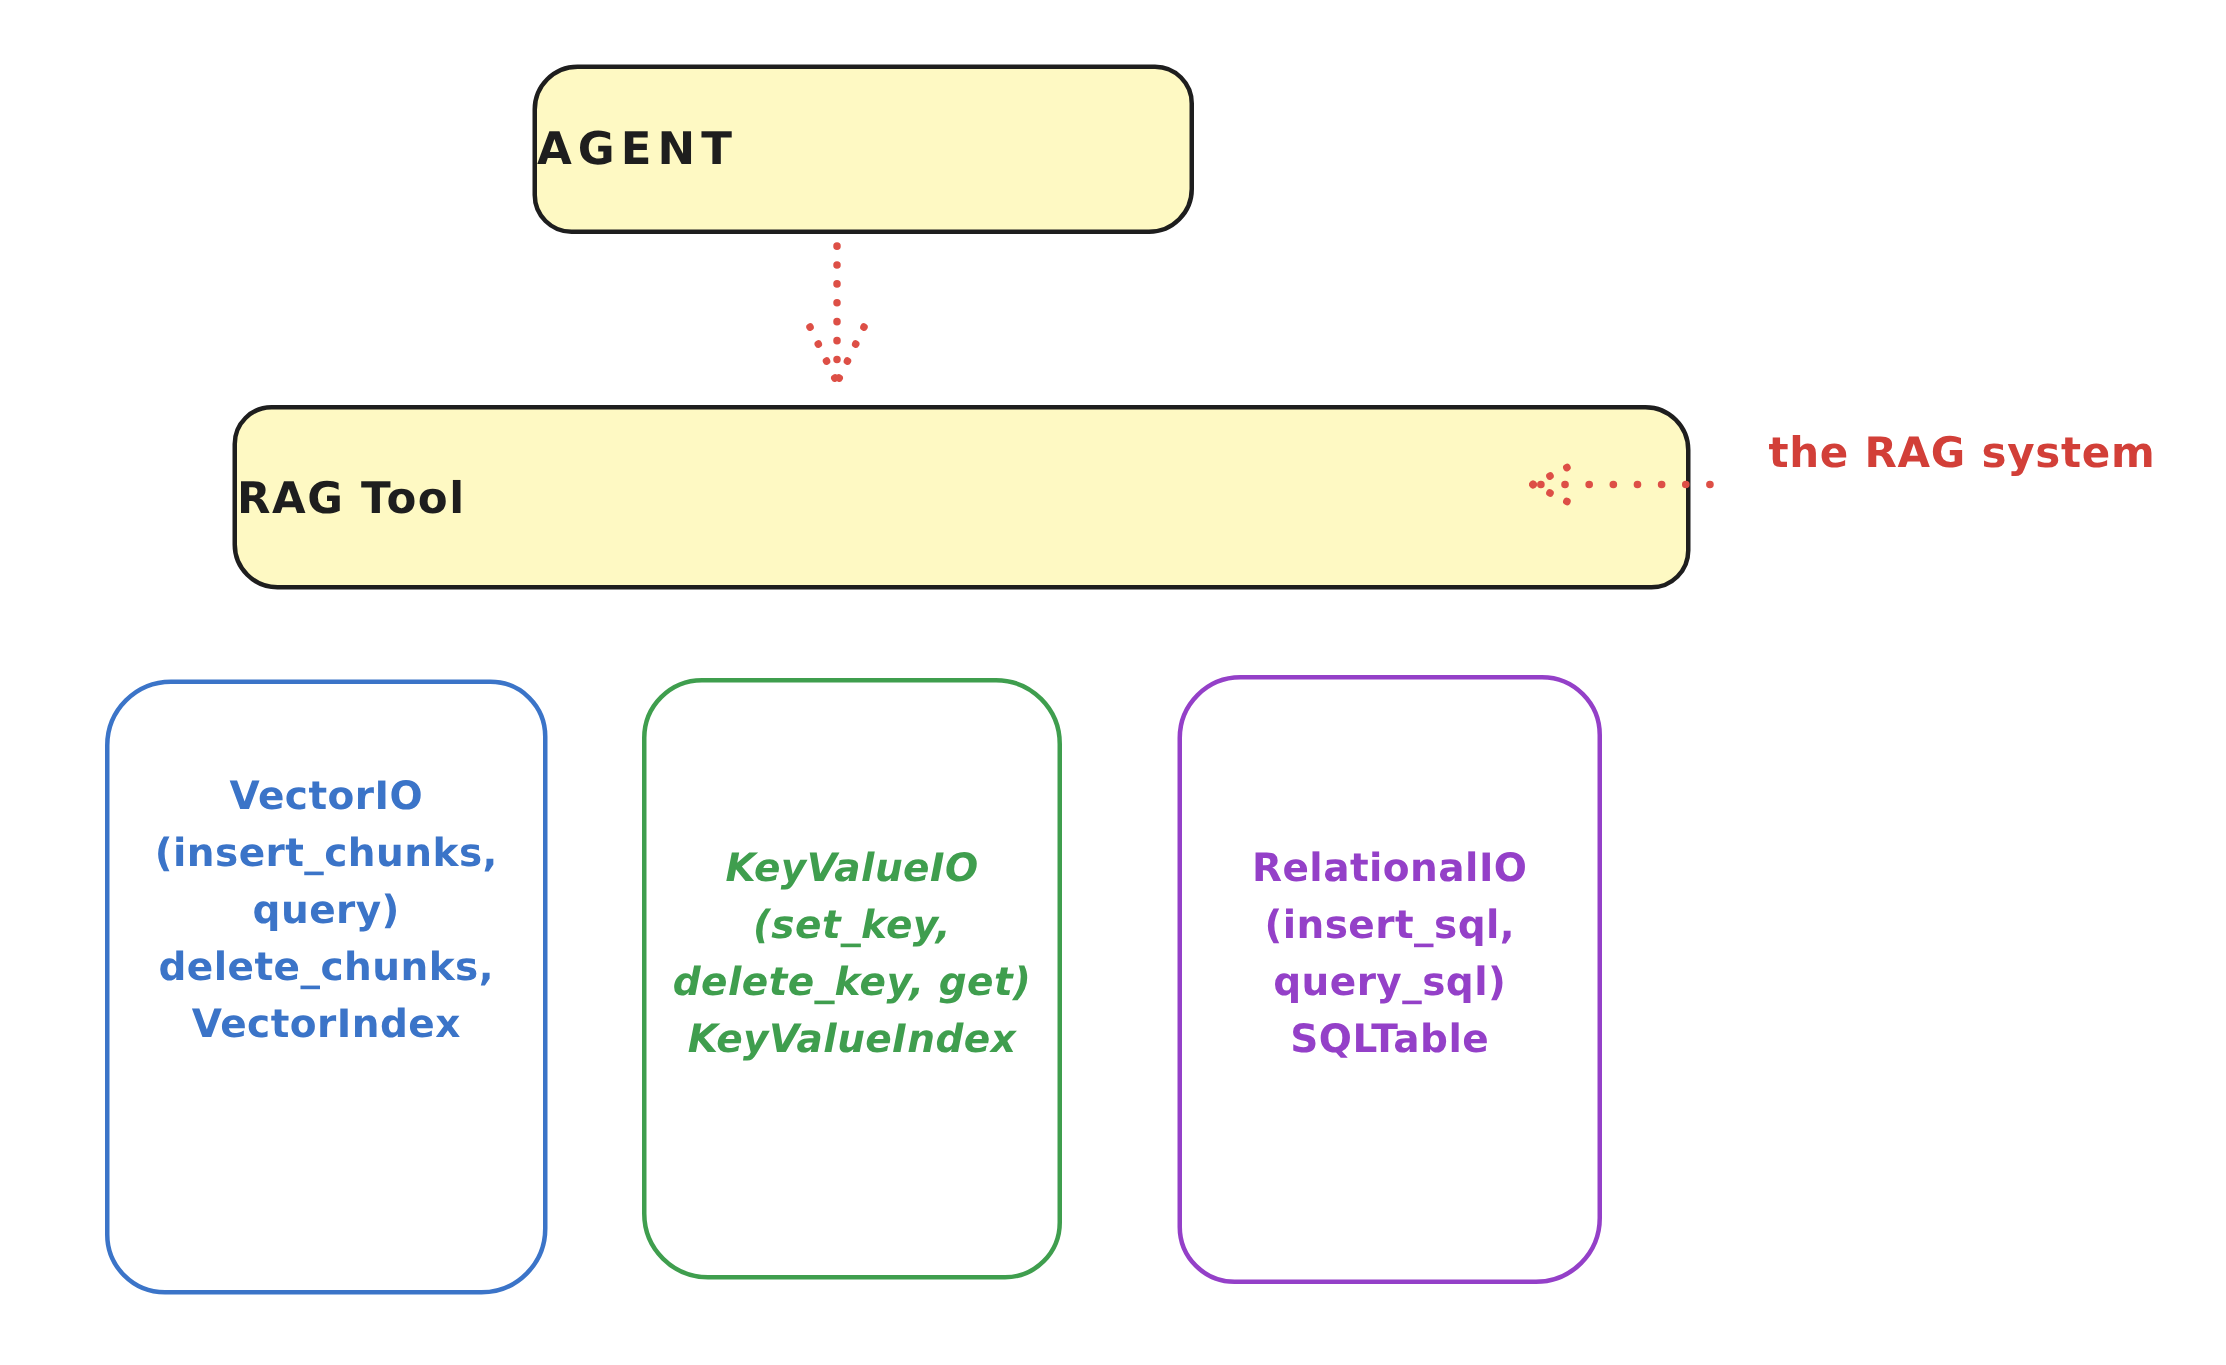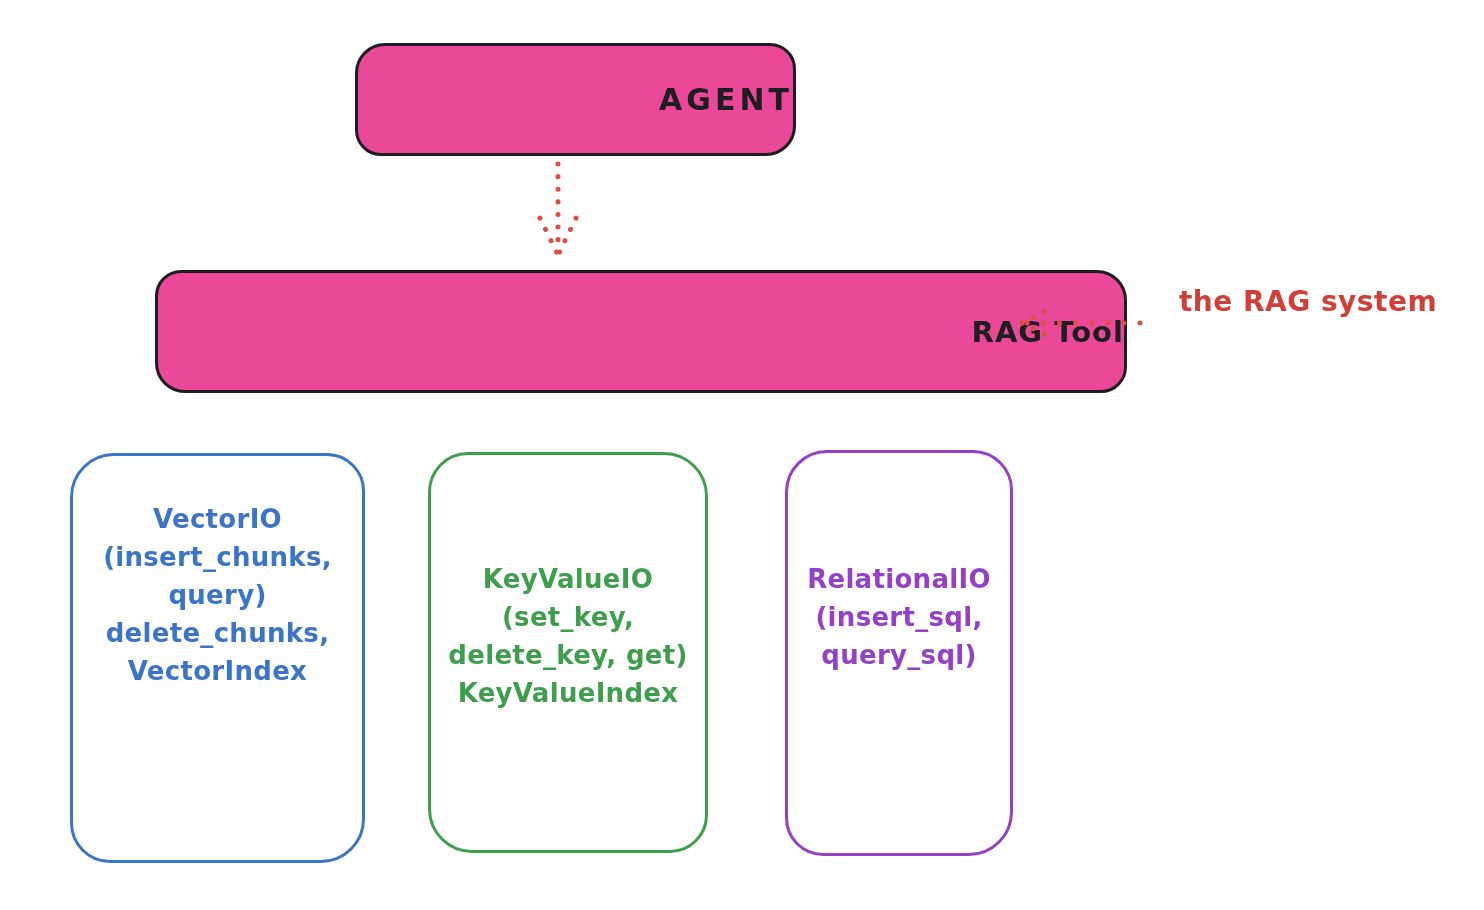--- a/index.html
+++ b/index.html
@@ -8,24 +8,24 @@
     width: 1484px;
     height: 910px;
     background: #ffffff;
     overflow: hidden;
     font-family: "DejaVu Sans", "Liberation Sans", sans-serif;
   }
   .frame {
     position: absolute;
     box-sizing: border-box;
     border: 3.5px solid #1e1e1e;
-    background: #ec4899;
+    background: #fef9c3;
     display: flex;
     align-items: center;
-    justify-content: flex-end;
+    justify-content: flex-start;
     color: #1e1e1e;
   }
   .agent-box {
     left: 355px; top: 43px; width: 441px; height: 113px;
     border-radius: 30px 26px 30px 26px;
     font-size: 30px; font-weight: 700; letter-spacing: 4px;
   }
   .rag-box {
     left: 155px; top: 270px; width: 972px; height: 123px;
     border-radius: 26px 30px 26px 30px;
@@ -58,30 +58,31 @@
     text-align: center;
     font-size: 26px;
     font-weight: 600;
     line-height: 38px;
     letter-spacing: 0.3px;
   }
   .store-vector {
     left: 70px; top: 453px; width: 295px; height: 410px;
     border-radius: 44px 38px 44px 40px;
     color: #3b74c8; border-color: #3b74c8;
-    padding-top: 44px;
+    padding-top: 56px;
   }
   .store-keyvalue {
     left: 428px; top: 452px; width: 280px; height: 401px;
     border-radius: 40px 44px 38px 44px;
     color: #3f9e4e; border-color: #3f9e4e;
     padding-top: 105px;
+    font-style: italic;
   }
   .store-relational {
-    left: 785px; top: 450px; width: 228px; height: 406px;
+    left: 785px; top: 450px; width: 283px; height: 406px;
     border-radius: 42px 40px 44px 38px;
     color: #9440c8; border-color: #9440c8;
     padding-top: 107px;
   }
   .index-label { }
 </style>
 </head>
 <body>
 
 <div class="canvas">
@@ -122,15 +123,16 @@
     <div>KeyValueIO</div>
     <div>(set_key,</div>
     <div>delete_key, get)</div>
     <div class="index-label">KeyValueIndex</div>
   </div>
 
   <div class="store store-relational">
     <div>RelationalIO</div>
     <div>(insert_sql,</div>
     <div>query_sql)</div>
+    <div class="index-label">SQLTable</div>
   </div>
 
 </div>
 
 </body></html>

